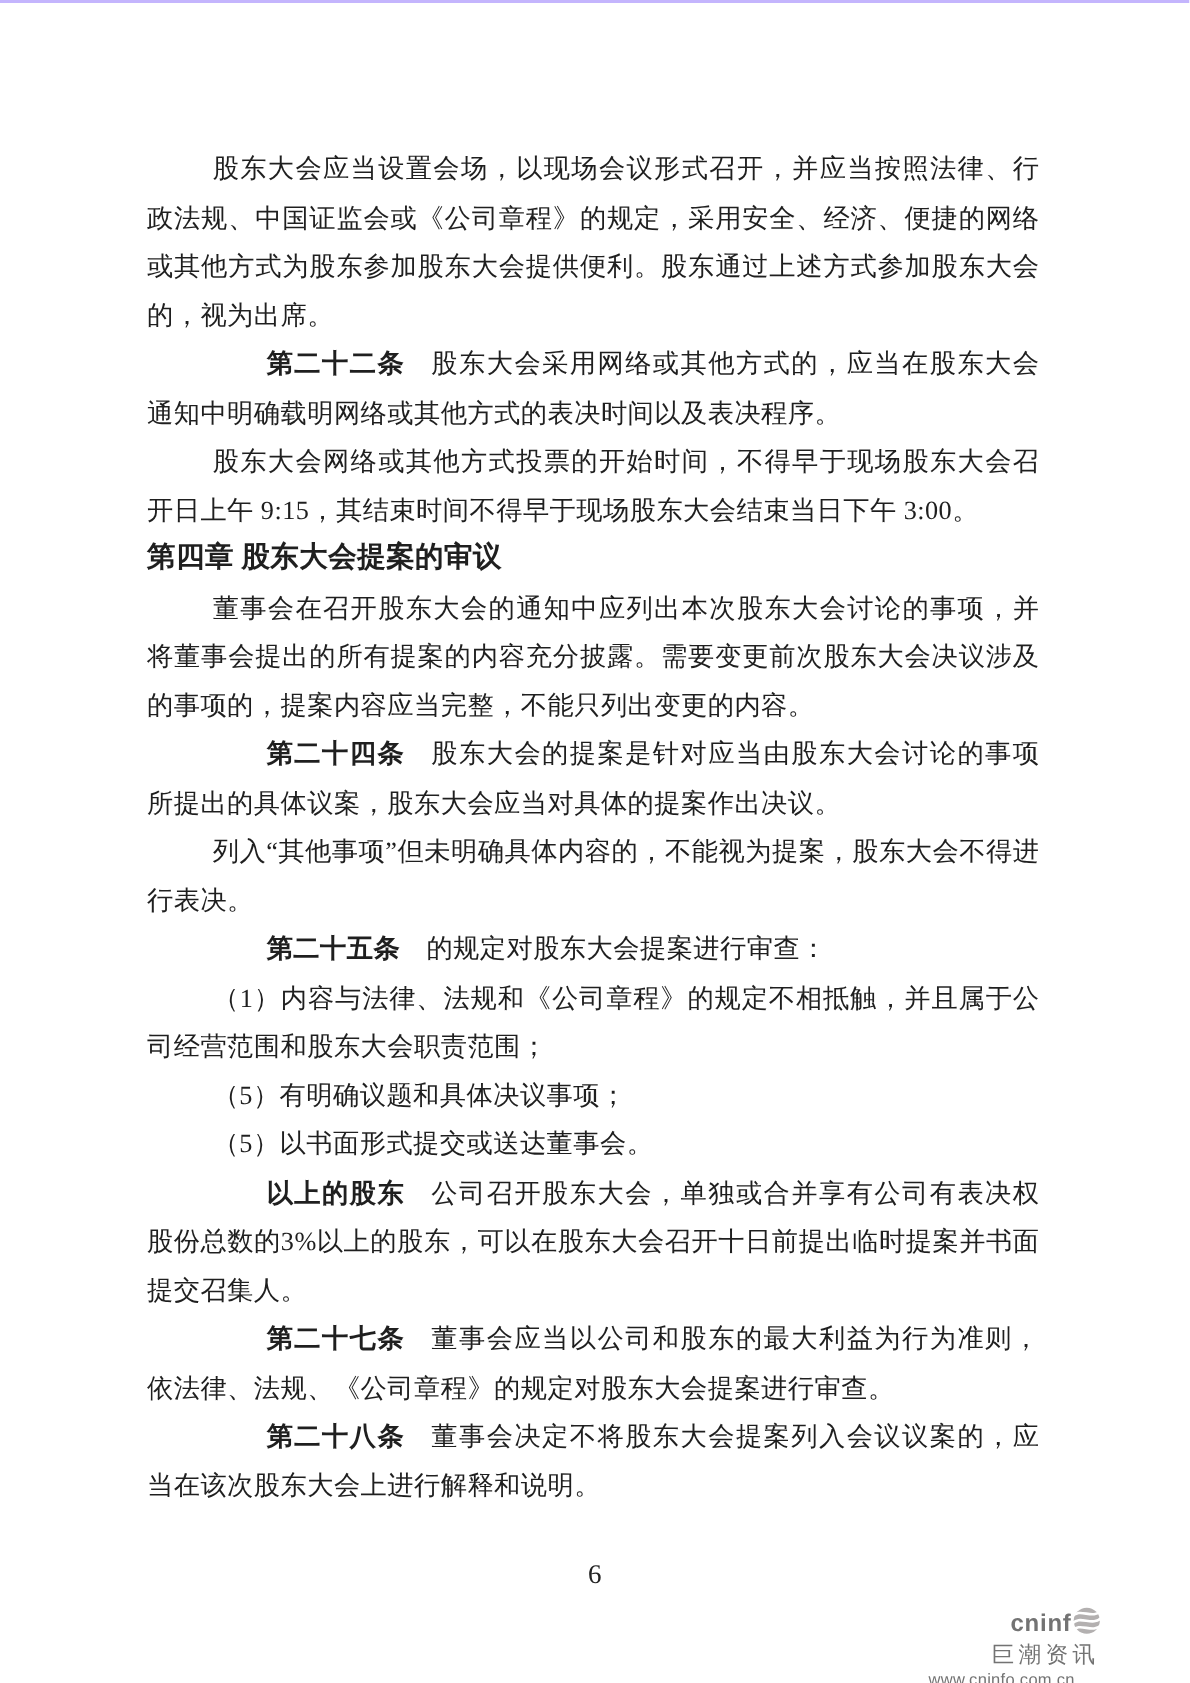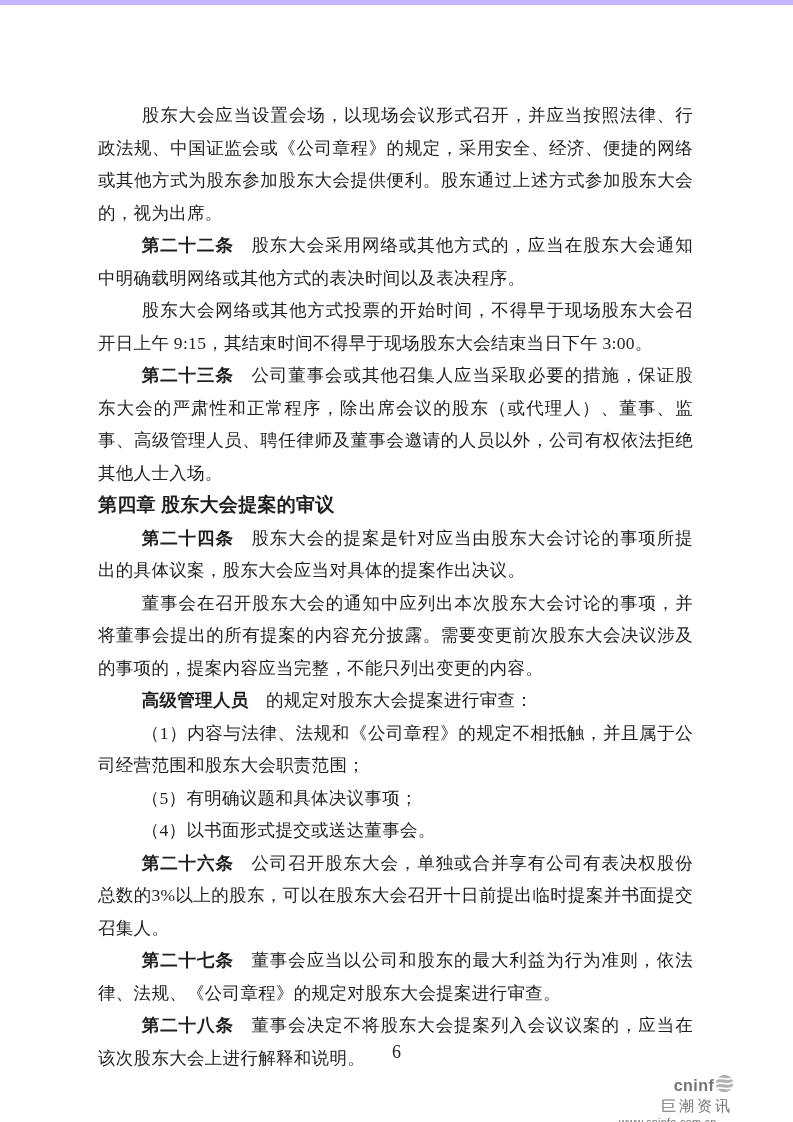--- a/index.html
+++ b/index.html
@@ -8,38 +8,38 @@
     width:793px; height:1122px;
     background:#ffffff;
     font-family:"Liberation Serif","DejaVu Serif",serif;
     color:#1f1f1f;
     overflow:hidden;
   }
   .page {
     position:relative;
     width:793px; height:1122px;
     background:#ffffff;
-    border-top:5px solid #c4b5fd;
+    border-top:2px solid #c4b5fd;
   }
   .doc-body {
     position:absolute;
     left:98px; top:94px; width:595px;
     font-size:17.5px;
     line-height:32.5px;
     text-align:justify;
     letter-spacing:0.3px;
   }
   .doc-body p { margin:0; }
   p.para { text-indent:2.5em; }
   p.heading {
     text-indent:0;
     font-weight:bold;
     font-size:19px;
   }
-  .lead { font-weight:bold; margin-right:1em; }
+  .lead { font-weight:bold; margin-right:1em;margin-left:36px; }
   .page-number {
     position:absolute;
     left:0; right:0; top:1037px;
     text-align:center;
     font-size:18px;
     color:#222222;
   }
   .cninfo {
     position:absolute;
     right:4px; top:1069px; width:170px;
@@ -62,29 +62,29 @@
 </style>
 </head>
 <body>
 
 <div class="page">
 
   <div class="doc-body">
       <p class="para">股东大会应当设置会场，以现场会议形式召开，并应当按照法律、行政法规、中国证监会或《公司章程》的规定，采用安全、经济、便捷的网络或其他方式为股东参加股东大会提供便利。股东通过上述方式参加股东大会的，视为出席。</p>
       <p class="para"><span class="lead">第二十二条</span><span>股东大会采用网络或其他方式的，应当在股东大会通知中明确载明网络或其他方式的表决时间以及表决程序。</span></p>
       <p class="para">股东大会网络或其他方式投票的开始时间，不得早于现场股东大会召开日上午 9:15，其结束时间不得早于现场股东大会结束当日下午 3:00。</p>
-      <p class="para"><span class="lead">第二十三条</span><span>公司董事会或其他召集人应当采取必要的措施，保证股东大会的严肃性和正常程序，除出席会议的股东（或代理人）、董事、监事、高级管理人员、聘任律师及董事会邀请的人员以外，公司有权依法拒绝其他人士入场。</span></p>
       <p class="heading">第四章 股东大会提案的审议</p>
+      <p class="para">董事会在召开股东大会的通知中应列出本次股东大会讨论的事项，并将董事会提出的所有提案的内容充分披露。需要变更前次股东大会决议涉及的事项的，提案内容应当完整，不能只列出变更的内容。</p>
       <p class="para"><span class="lead">第二十四条</span><span>股东大会的提案是针对应当由股东大会讨论的事项所提出的具体议案，股东大会应当对具体的提案作出决议。</span></p>
-      <p class="para">董事会在召开股东大会的通知中应列出本次股东大会讨论的事项，并将董事会提出的所有提案的内容充分披露。需要变更前次股东大会决议涉及的事项的，提案内容应当完整，不能只列出变更的内容。</p>
-      <p class="para"><span class="lead">高级管理人员</span><span>的规定对股东大会提案进行审查：</span></p>
+      <p class="para">列入“其他事项”但未明确具体内容的，不能视为提案，股东大会不得进行表决。</p>
+      <p class="para"><span class="lead">第二十五条</span><span>的规定对股东大会提案进行审查：</span></p>
       <p class="para">（1）内容与法律、法规和《公司章程》的规定不相抵触，并且属于公司经营范围和股东大会职责范围；</p>
       <p class="para">（5）有明确议题和具体决议事项；</p>
-      <p class="para">（4）以书面形式提交或送达董事会。</p>
-      <p class="para"><span class="lead">第二十六条</span><span>公司召开股东大会，单独或合并享有公司有表决权股份总数的3%以上的股东，可以在股东大会召开十日前提出临时提案并书面提交召集人。</span></p>
+      <p class="para">（5）以书面形式提交或送达董事会。</p>
+      <p class="para"><span class="lead">以上的股东</span><span>公司召开股东大会，单独或合并享有公司有表决权股份总数的3%以上的股东，可以在股东大会召开十日前提出临时提案并书面提交召集人。</span></p>
       <p class="para"><span class="lead">第二十七条</span><span>董事会应当以公司和股东的最大利益为行为准则，依法律、法规、《公司章程》的规定对股东大会提案进行审查。</span></p>
       <p class="para"><span class="lead">第二十八条</span><span>董事会决定不将股东大会提案列入会议议案的，应当在该次股东大会上进行解释和说明。</span></p>
     </div>
 
   <div class="page-number">6</div>
 
   <div class="cninfo">
     <div class="brand-row">
       <span>cninf</span>
       <span>

